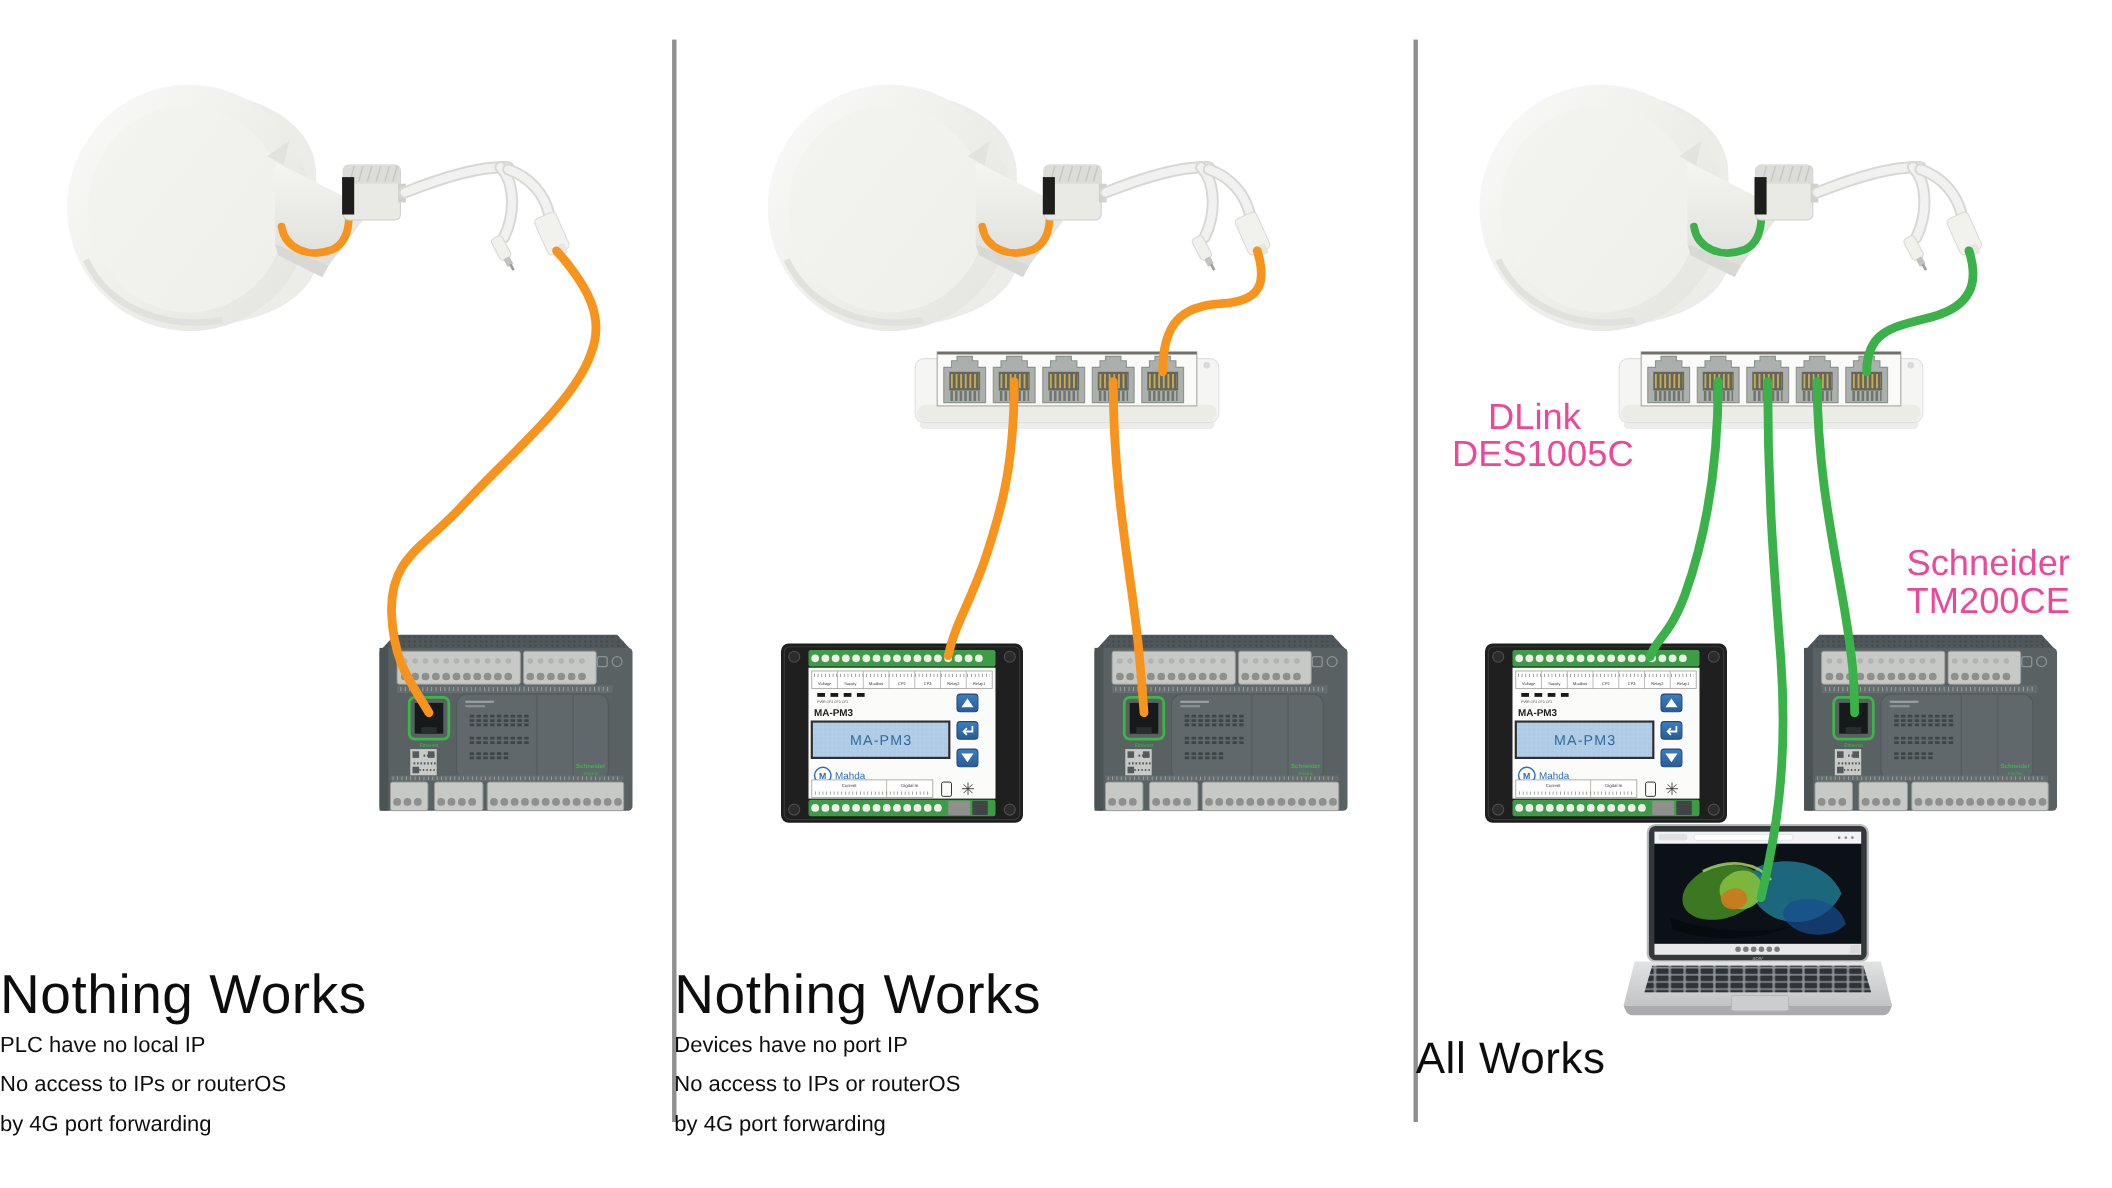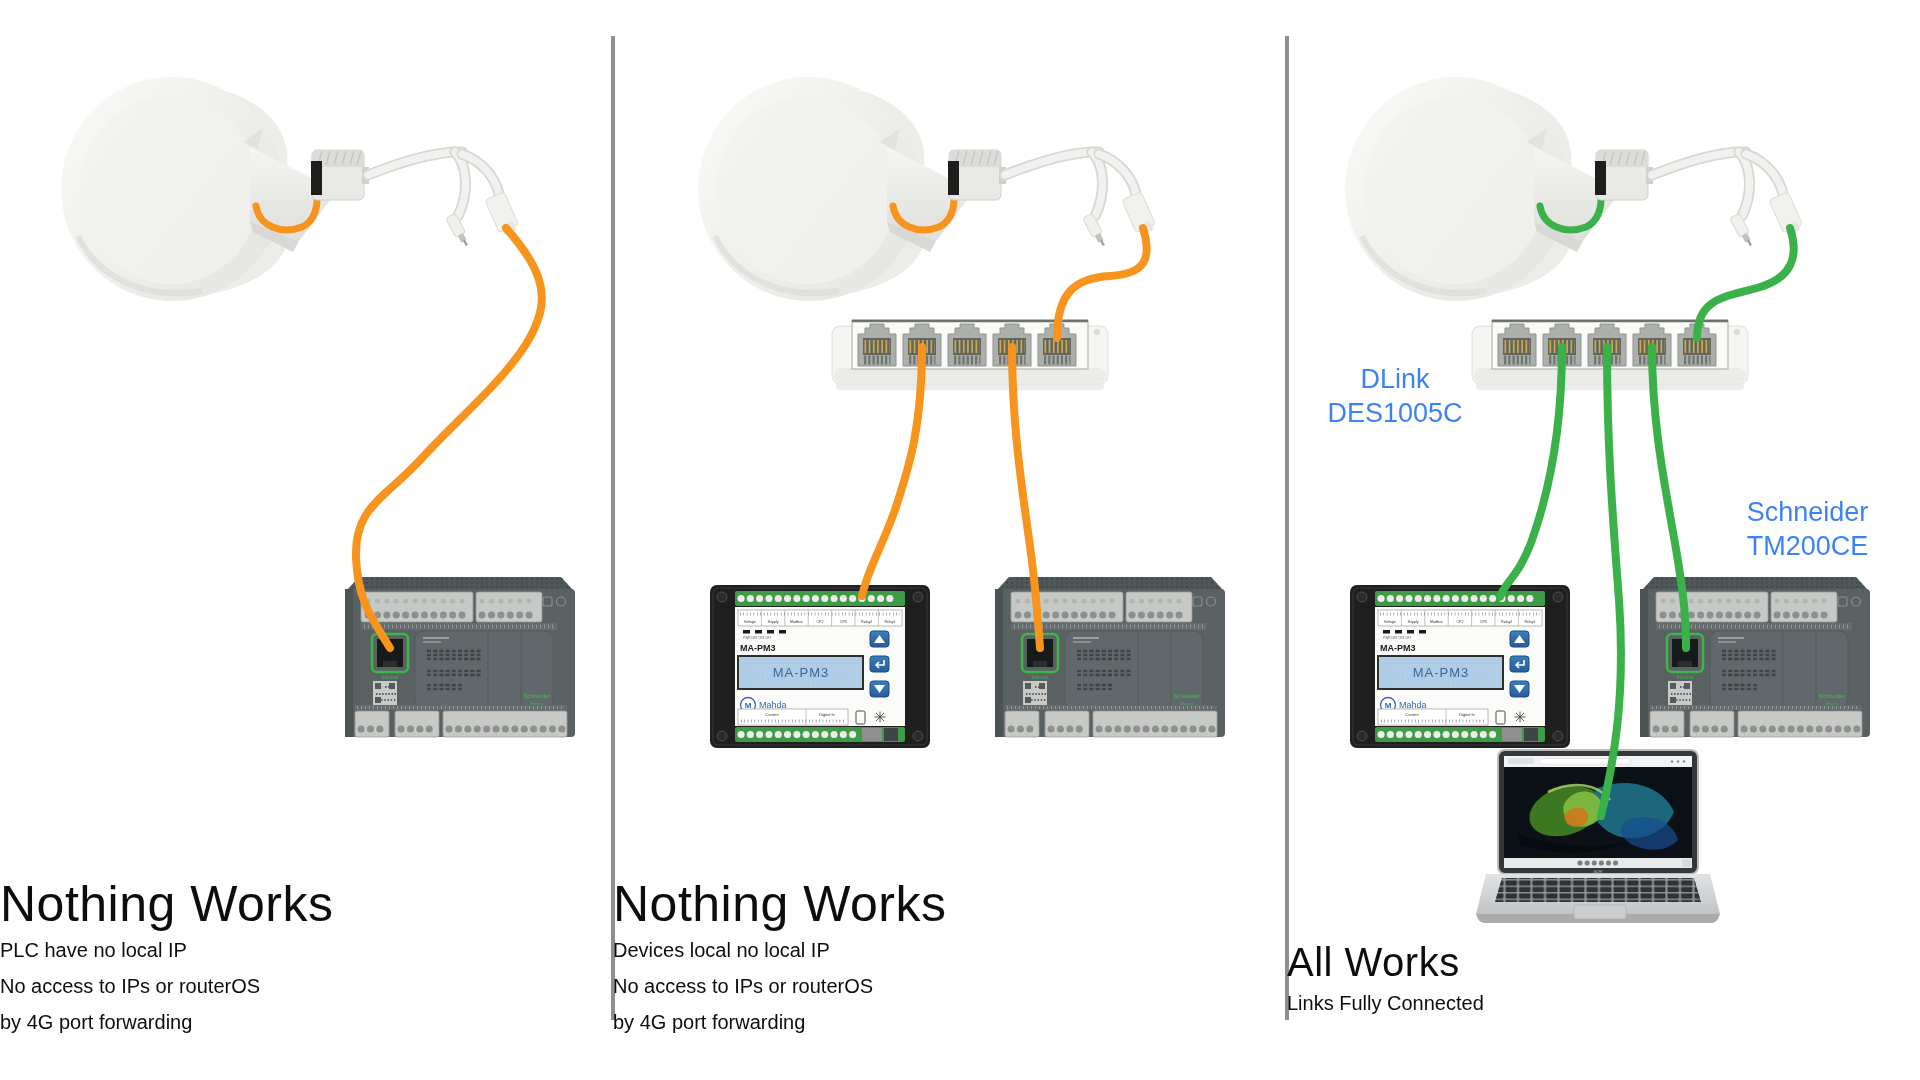--- a/index.html
+++ b/index.html
@@ -6,21 +6,21 @@
   body{width:1920px;height:1080px;position:relative;overflow:hidden;
        font-family:"Liberation Sans", sans-serif;color:#0d0d0d;}
   .stage{position:absolute;left:0;top:0;width:1920px;height:1080px;}
   svg.scene{position:absolute;left:0;top:0;}
   .divider{position:absolute;top:36px;height:984px;width:4px;background:#8f8f8f;}
   .cap{position:absolute;text-align:left;color:#0d0d0d;}
   .cap .t{font-size:50px;line-height:1.12;font-weight:400;letter-spacing:0.5px;}
   .cap.small .t{font-size:40px;}
   .cap .l{font-size:20px;line-height:36px;font-weight:400;}
   .cap .l:first-of-type{margin-top:5px;}
-  .lbl{position:absolute;text-align:center;font-size:27px;line-height:34px;color:#3b82f6;}
+  .lbl{position:absolute;text-align:center;font-size:33px;line-height:34px;color:#ec4899;}
   .cable{fill:none;stroke-width:8;stroke-linecap:round;}
   .pig{fill:none;stroke:currentColor;stroke-width:7;stroke-linecap:round;}
   .wo{fill:none;stroke:#D7D7D3;stroke-width:11;stroke-linecap:round;}
   .wi{fill:none;stroke:#F1F1EF;stroke-width:7.5;stroke-linecap:round;}
   text{font-family:"Liberation Sans", sans-serif;}
 </style>
 </head>
 <body>
 
 <div class="stage">
@@ -314,22 +314,21 @@
 </div>
 
 <div class="cap" style="left:0;top:876px;width:613px">
   <div class="t">Nothing Works</div>
   <div class="l">PLC have no local IP</div>
   <div class="l">No access to IPs or routerOS</div>
   <div class="l">by 4G port forwarding</div>
 </div>
 <div class="cap" style="left:613px;top:876px;width:674px">
   <div class="t">Nothing Works</div>
-  <div class="l">Devices local no local IP</div>
+  <div class="l">Devices have no port IP</div>
   <div class="l">No access to IPs or routerOS</div>
   <div class="l">by 4G port forwarding</div>
 </div>
 <div class="cap small" style="left:1287px;top:940px;width:633px">
   <div class="t">All Works</div>
-  <div class="l">Links Fully Connected</div>
 </div>
 
 </div>
 
 </body></html>

